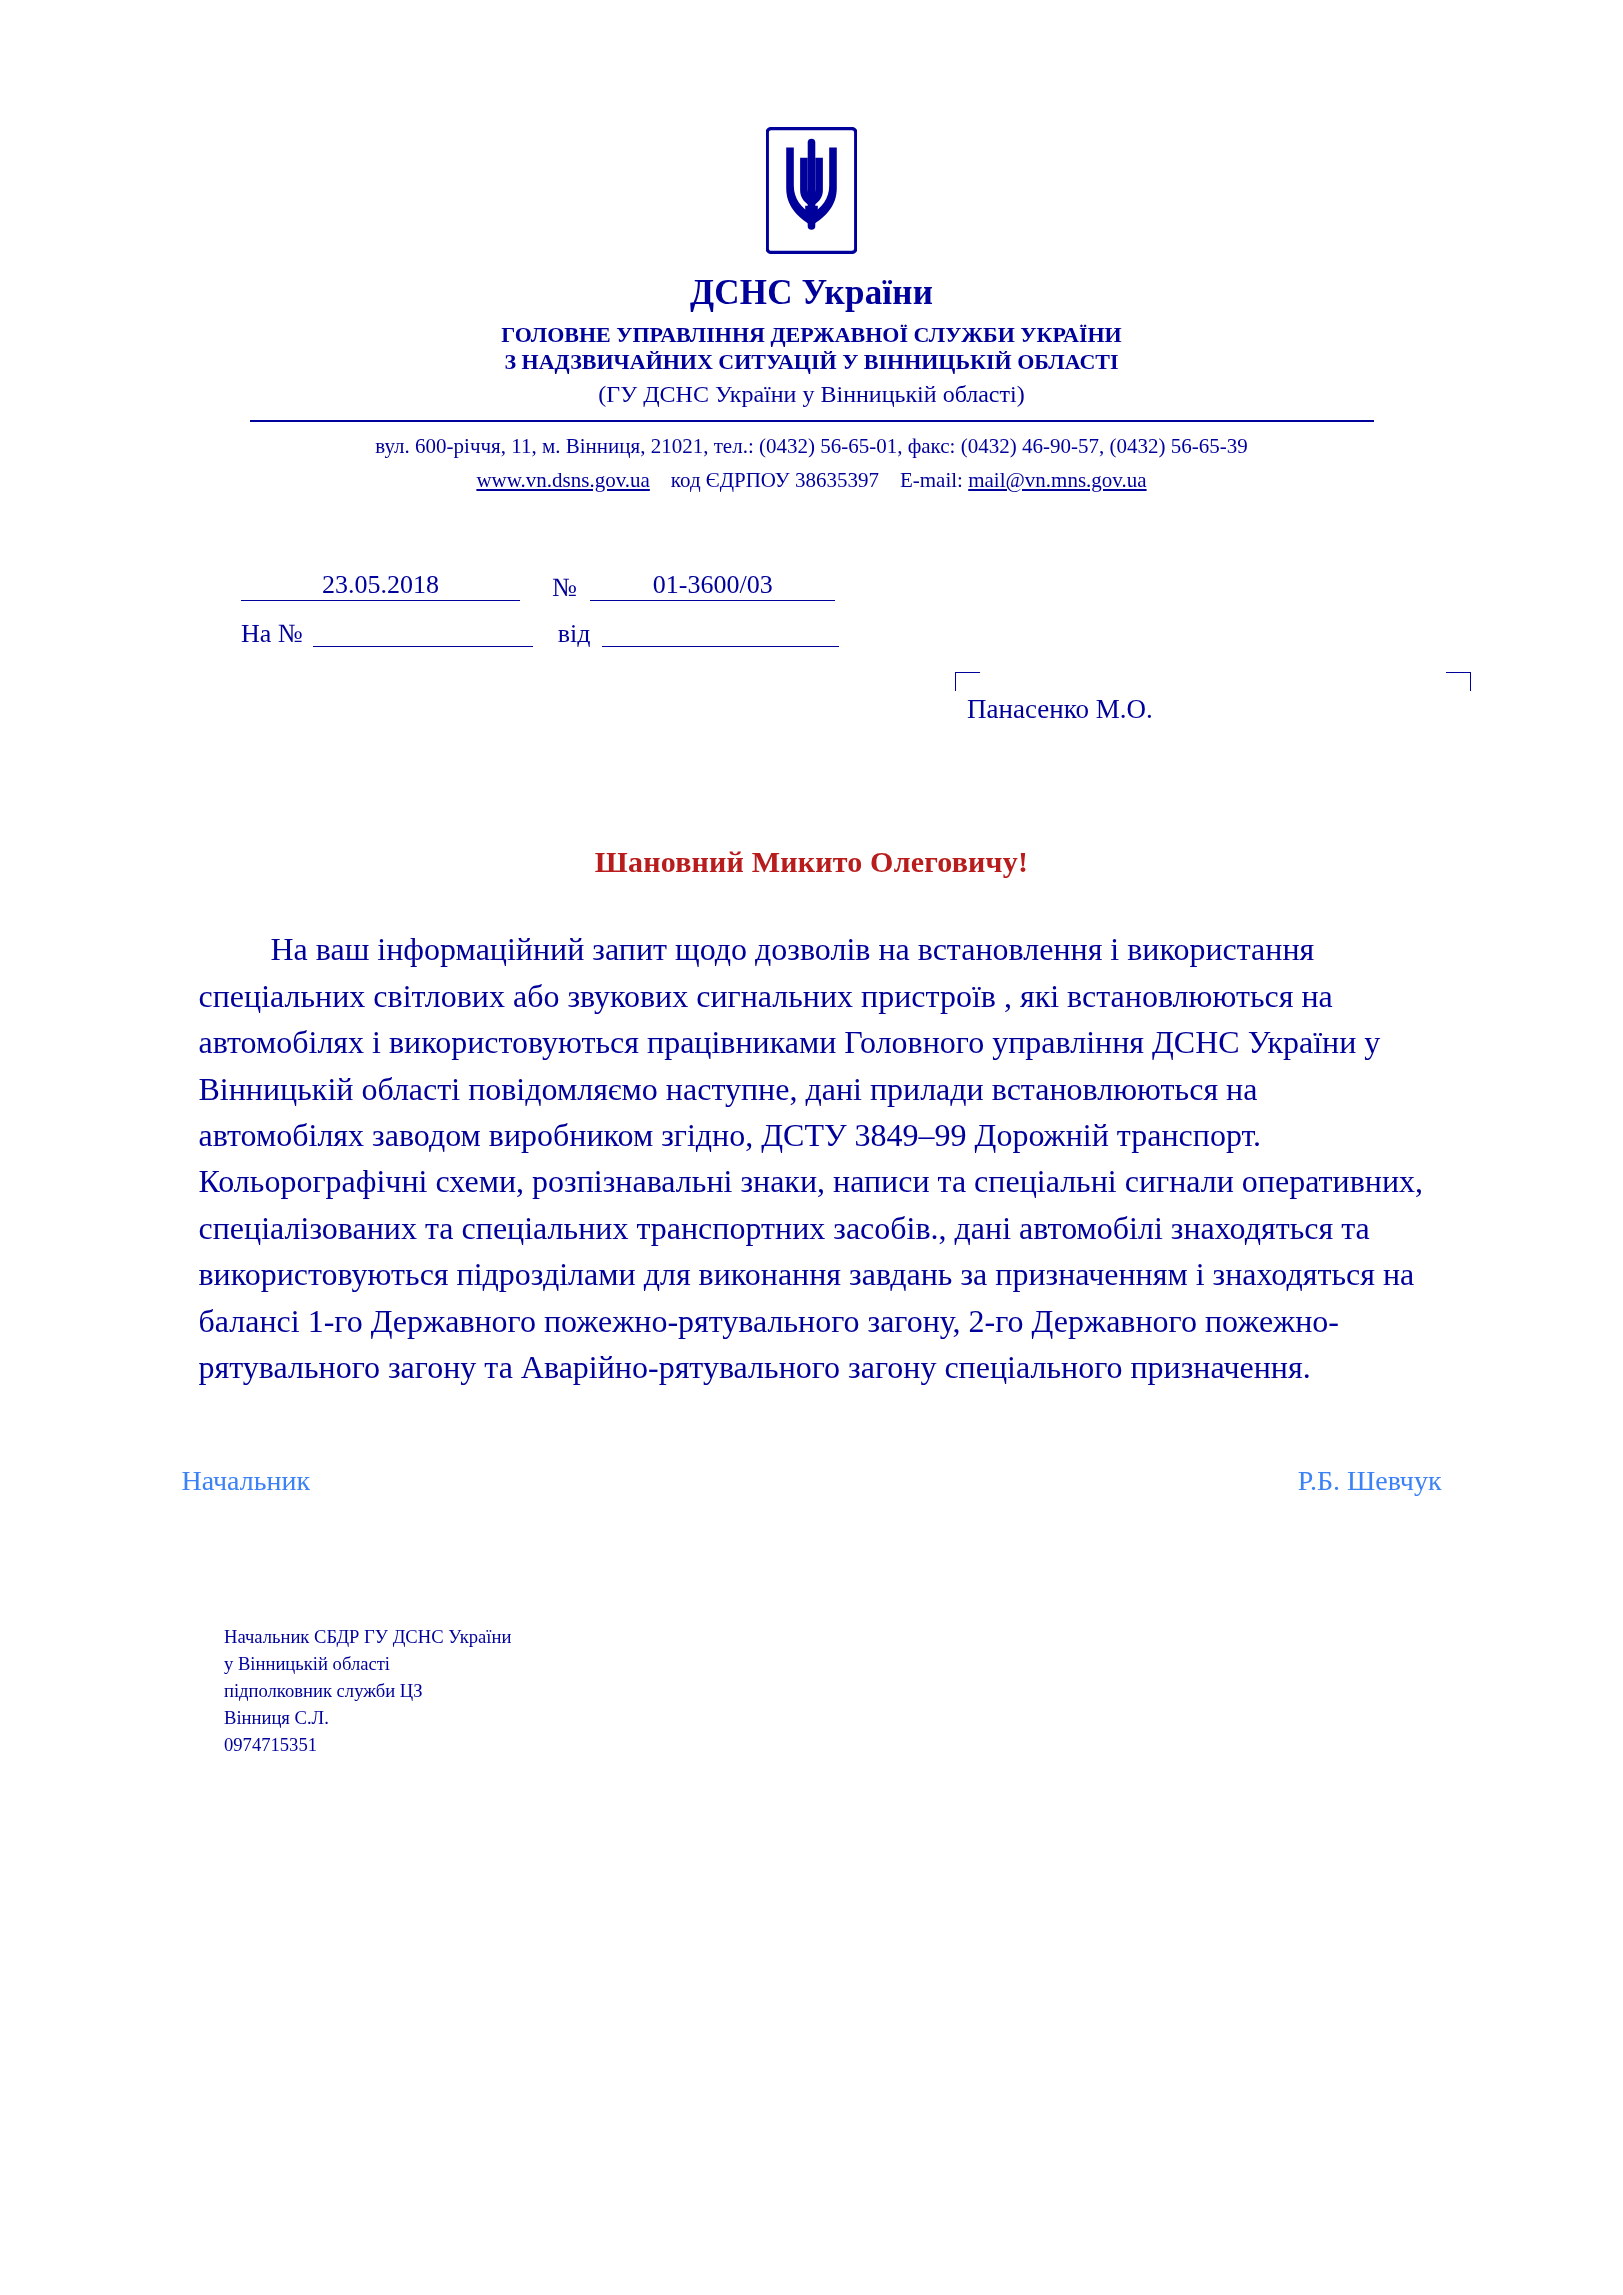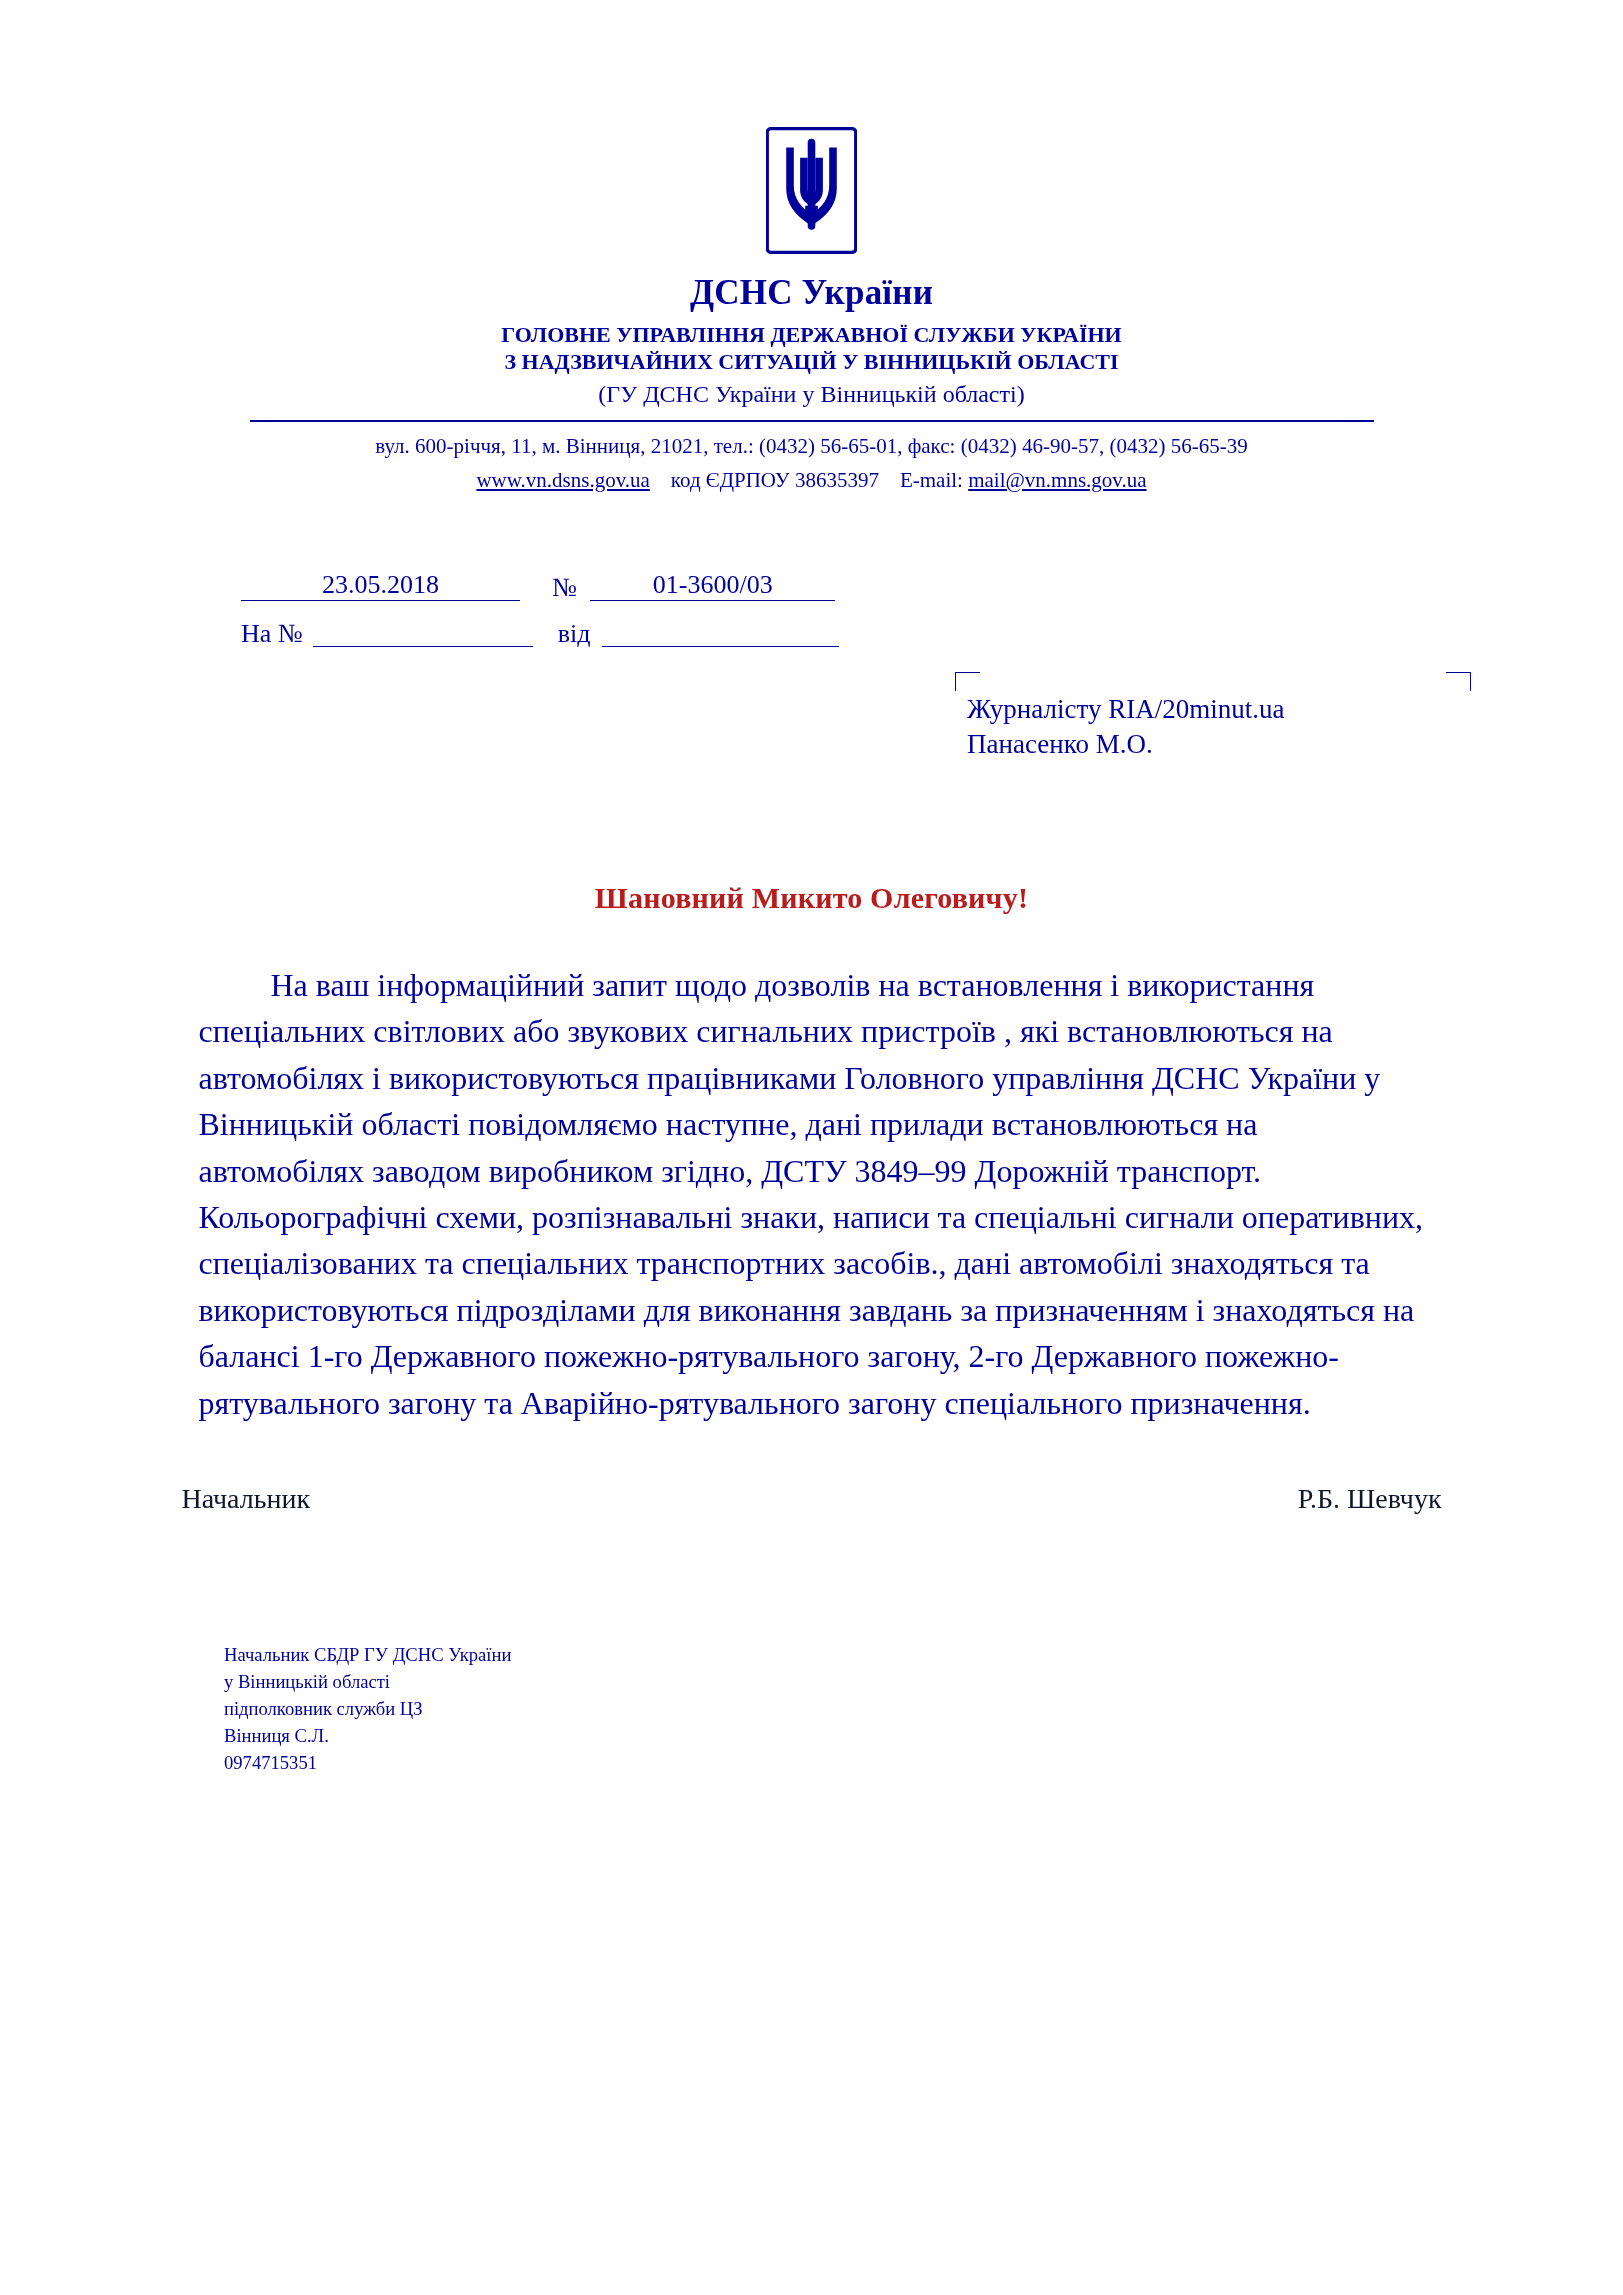--- a/index.html
+++ b/index.html
@@ -154,25 +154,25 @@
     width: 1226px;
     color: #00009a;
     font-size: 32px;
     line-height: 1.45;
     text-align: left;
     text-indent: 72px;
   }
 
   
   .signature {
-    margin: 57px auto 0 auto;
+    margin: 75px auto 0 auto;
     width: 1260px;
     display: flex;
     justify-content: space-between;
-    color: #0f172a;
+    color: #3b82f6;
     font-size: 28px;
   }
 
   
   .executor {
     margin: 127px 0 0 224px;
     color: #00009a;
     font-size: 18.6px;
     line-height: 1.45;
   }
@@ -227,21 +227,20 @@
       <span class="na-label">На №</span>
       <span class="underline-field na-field"></span>
       <span class="vid-label">від</span>
       <span class="underline-field vid-field"></span>
     </div>
   </div>
 
   <div class="addressee-wrap">
     <span class="corner tl"></span>
     <span class="corner tr"></span>
-    <span class="addressee-line">Журналісту RIA/20minut.ua</span>
     <span class="addressee-line">Панасенко М.О.</span>
   </div>
 
   <div class="salutation">Шановний Микито Олеговичу!</div>
 
   <div class="body-text">На ваш інформаційний запит щодо дозволів на встановлення і використання спеціальних світлових або звукових сигнальних пристроїв , які встановлюються на автомобілях і використовуються працівниками Головного управління ДСНС України у Вінницькій області повідомляємо наступне, дані прилади встановлюються на автомобілях заводом виробником згідно, ДСТУ 3849–99 Дорожній транспорт. Кольорографічні схеми, розпізнавальні знаки, написи та спеціальні сигнали оперативних, спеціалізованих та спеціальних транспортних засобів., дані автомобілі знаходяться та використовуються  підрозділами для виконання завдань за призначенням і знаходяться на балансі 1-го Державного пожежно-рятувального загону, 2-го  Державного пожежно-рятувального загону та Аварійно-рятувального загону спеціального призначення.</div>
 
   <div class="signature">
     <span>Начальник</span>
     <span>Р.Б. Шевчук</span>

